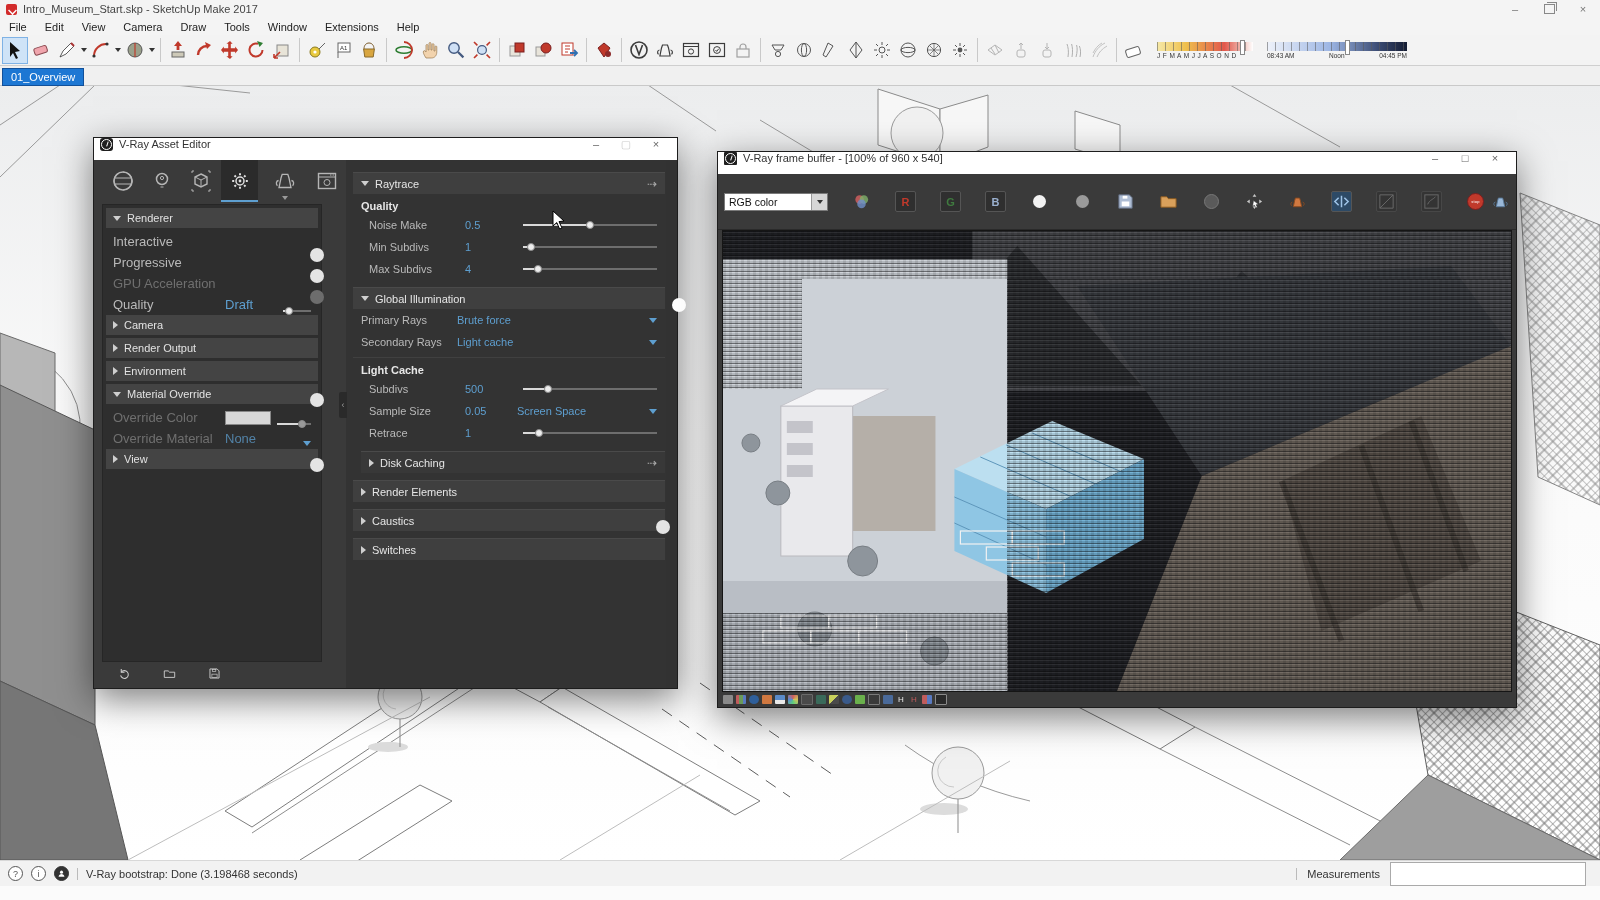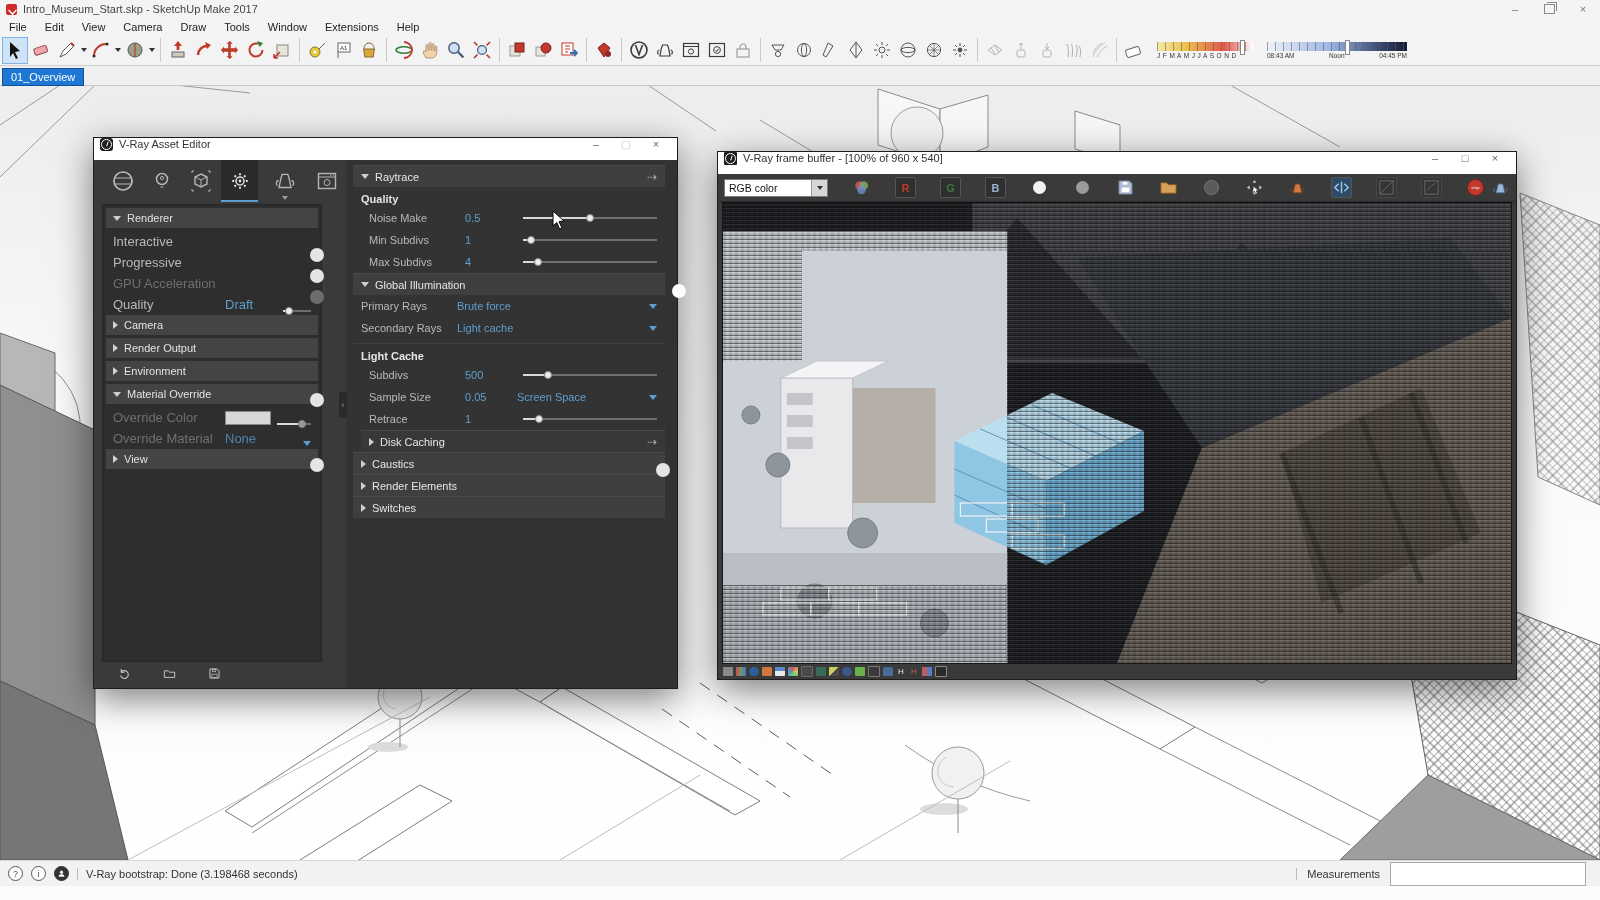--- a/index.html
+++ b/index.html
@@ -78,31 +78,31 @@
   .hdr{height:20px;background:#444;display:flex;align-items:center;gap:6px;padding:0 7px;font-size:11px;color:#e2e2e2;margin:3px 3px 0}
   .hdr .tri{width:0;height:0;border-left:4px solid transparent;border-right:4px solid transparent;border-top:5px solid #cfcfcf}
   .hdr .trir{width:0;height:0;border-top:4px solid transparent;border-bottom:4px solid transparent;border-left:5px solid #cfcfcf}
   .row{height:21px;display:flex;align-items:flex-end;padding:0 10px;font-size:13px;color:#b9b9b9}
   .row .lbl{flex:0 0 112px}
   .row .bval{color:#5e9fd0}
   .row.dim .lbl,.row.dim{color:#6f6f6f}
   .ae-foot{height:26px;display:flex;align-items:center;gap:32px;padding-left:24px;color:#cfcfcf}
   .ae-foot svg{width:13px;height:13px}
   .ae-right{flex:1;background:#333;padding:5px 12px 0 7px;position:relative}
-  .r-hdr{height:21px;background:#3f3f3f;display:flex;align-items:center;gap:6px;padding:0 8px;font-size:11px;color:#e6e6e6;margin-top:0;border-top:1px solid #4a4a4a}
+  .r-hdr{height:21px;background:#3f3f3f;display:flex;align-items:center;gap:6px;padding:0 8px;font-size:11px;color:#e6e6e6;margin-top:7px;border-top:1px solid #4a4a4a}
   .r-sub{font-size:11px;color:#e6e6e6;padding:6px 8px 2px;font-weight:bold}
   .r-row{height:22px;display:flex;align-items:center;padding:0 8px 0 16px;font-size:11px;color:#b9b9b9}
   .r-row .lbl{flex:0 0 96px}
   .r-row .val{flex:0 0 52px;color:#5e9fd0}
   .r-row .bval{color:#5e9fd0}
   .swarrow{margin-left:auto;color:#aaa;font-size:12px}
   .collapse-handle{position:absolute;left:-7px;top:232px;width:8px;height:26px;background:#2a2a2a;color:#9a9a9a;
                    font-size:9px;display:flex;align-items:center;justify-content:center;border-radius:2px 0 0 2px}
   
-  .fb-toolbar{height:27px;background:#3a3a3a;display:flex;align-items:center;gap:24px;padding:0 6px;border-bottom:1px solid #2a2a2a}
+  .fb-toolbar{height:27px;background:#3a3a3a;display:flex;align-items:center;gap:24px;padding:14px 6px;border-bottom:1px solid #2a2a2a}
   .combo{width:112px;height:18px;background:#fff;border:1px solid #7a7a7a;display:flex;align-items:center;font-size:10.5px;color:#111;padding-left:4px;box-sizing:border-box}
   .combo .cbtn{margin-left:auto;width:15px;height:16px;background:#d6d6d6;border-left:1px solid #999;display:flex;align-items:center;justify-content:center}
   .fbt{width:19px;height:19px;display:flex;align-items:center;justify-content:center;border-radius:2px;flex:0 0 auto;font-size:11px}
   .fbt.box{border:1px solid #555;background:#2f2f2f}
   .fb-img{position:relative;margin:0 4px;height:460px;border:1px solid #151515;background:#202125;overflow:hidden}
   .fb-img svg{position:absolute;inset:0;width:100%;height:100%}
   .scan{position:absolute;pointer-events:none;background:
         repeating-linear-gradient(180deg,rgba(8,8,10,.5) 0 1px,rgba(255,255,255,.06) 1px 2px,rgba(0,0,0,.12) 2px 4px),
         repeating-linear-gradient(90deg,rgba(0,0,0,.10) 0 3px,transparent 3px 6px)}
   .fb-foot{height:15px;background:#3a3a3a;display:flex;align-items:center;gap:3px;padding-left:5px}
@@ -710,26 +710,26 @@
             <i style="left:9%"></i>
           </span>
         </div>
       <div class="r-hdr" style="background:#383838;margin-left:8px">
           <span class="trir" style="width:0;height:0;border-top:4px solid transparent;border-bottom:4px solid transparent;border-left:5px solid #cfcfcf"></span>
           <span>Disk Caching</span>
           <span class="swarrow">⇢</span>
         </div>
       <div class="r-hdr">
           <span class="trir" style="width:0;height:0;border-top:4px solid transparent;border-bottom:4px solid transparent;border-left:5px solid #cfcfcf"></span>
+          <span>Render Elements</span>
+        </div>
+      <div class="r-hdr">
+          <span class="trir" style="width:0;height:0;border-top:4px solid transparent;border-bottom:4px solid transparent;border-left:5px solid #cfcfcf"></span>
           <span>Caustics</span>
           <span style="margin-left:auto"><span class="tg"><i></i></span></span>
-        </div>
-      <div class="r-hdr">
-          <span class="trir" style="width:0;height:0;border-top:4px solid transparent;border-bottom:4px solid transparent;border-left:5px solid #cfcfcf"></span>
-          <span>Render Elements</span>
         </div>
       <div class="r-hdr">
           <span class="trir" style="width:0;height:0;border-top:4px solid transparent;border-bottom:4px solid transparent;border-left:5px solid #cfcfcf"></span>
           <span>Switches</span>
         </div>
     </div>
   </div>
 </div>
 
 <div class="dkwin" style="left:717px;top:151px;width:800px;background:#3a3a3a">

